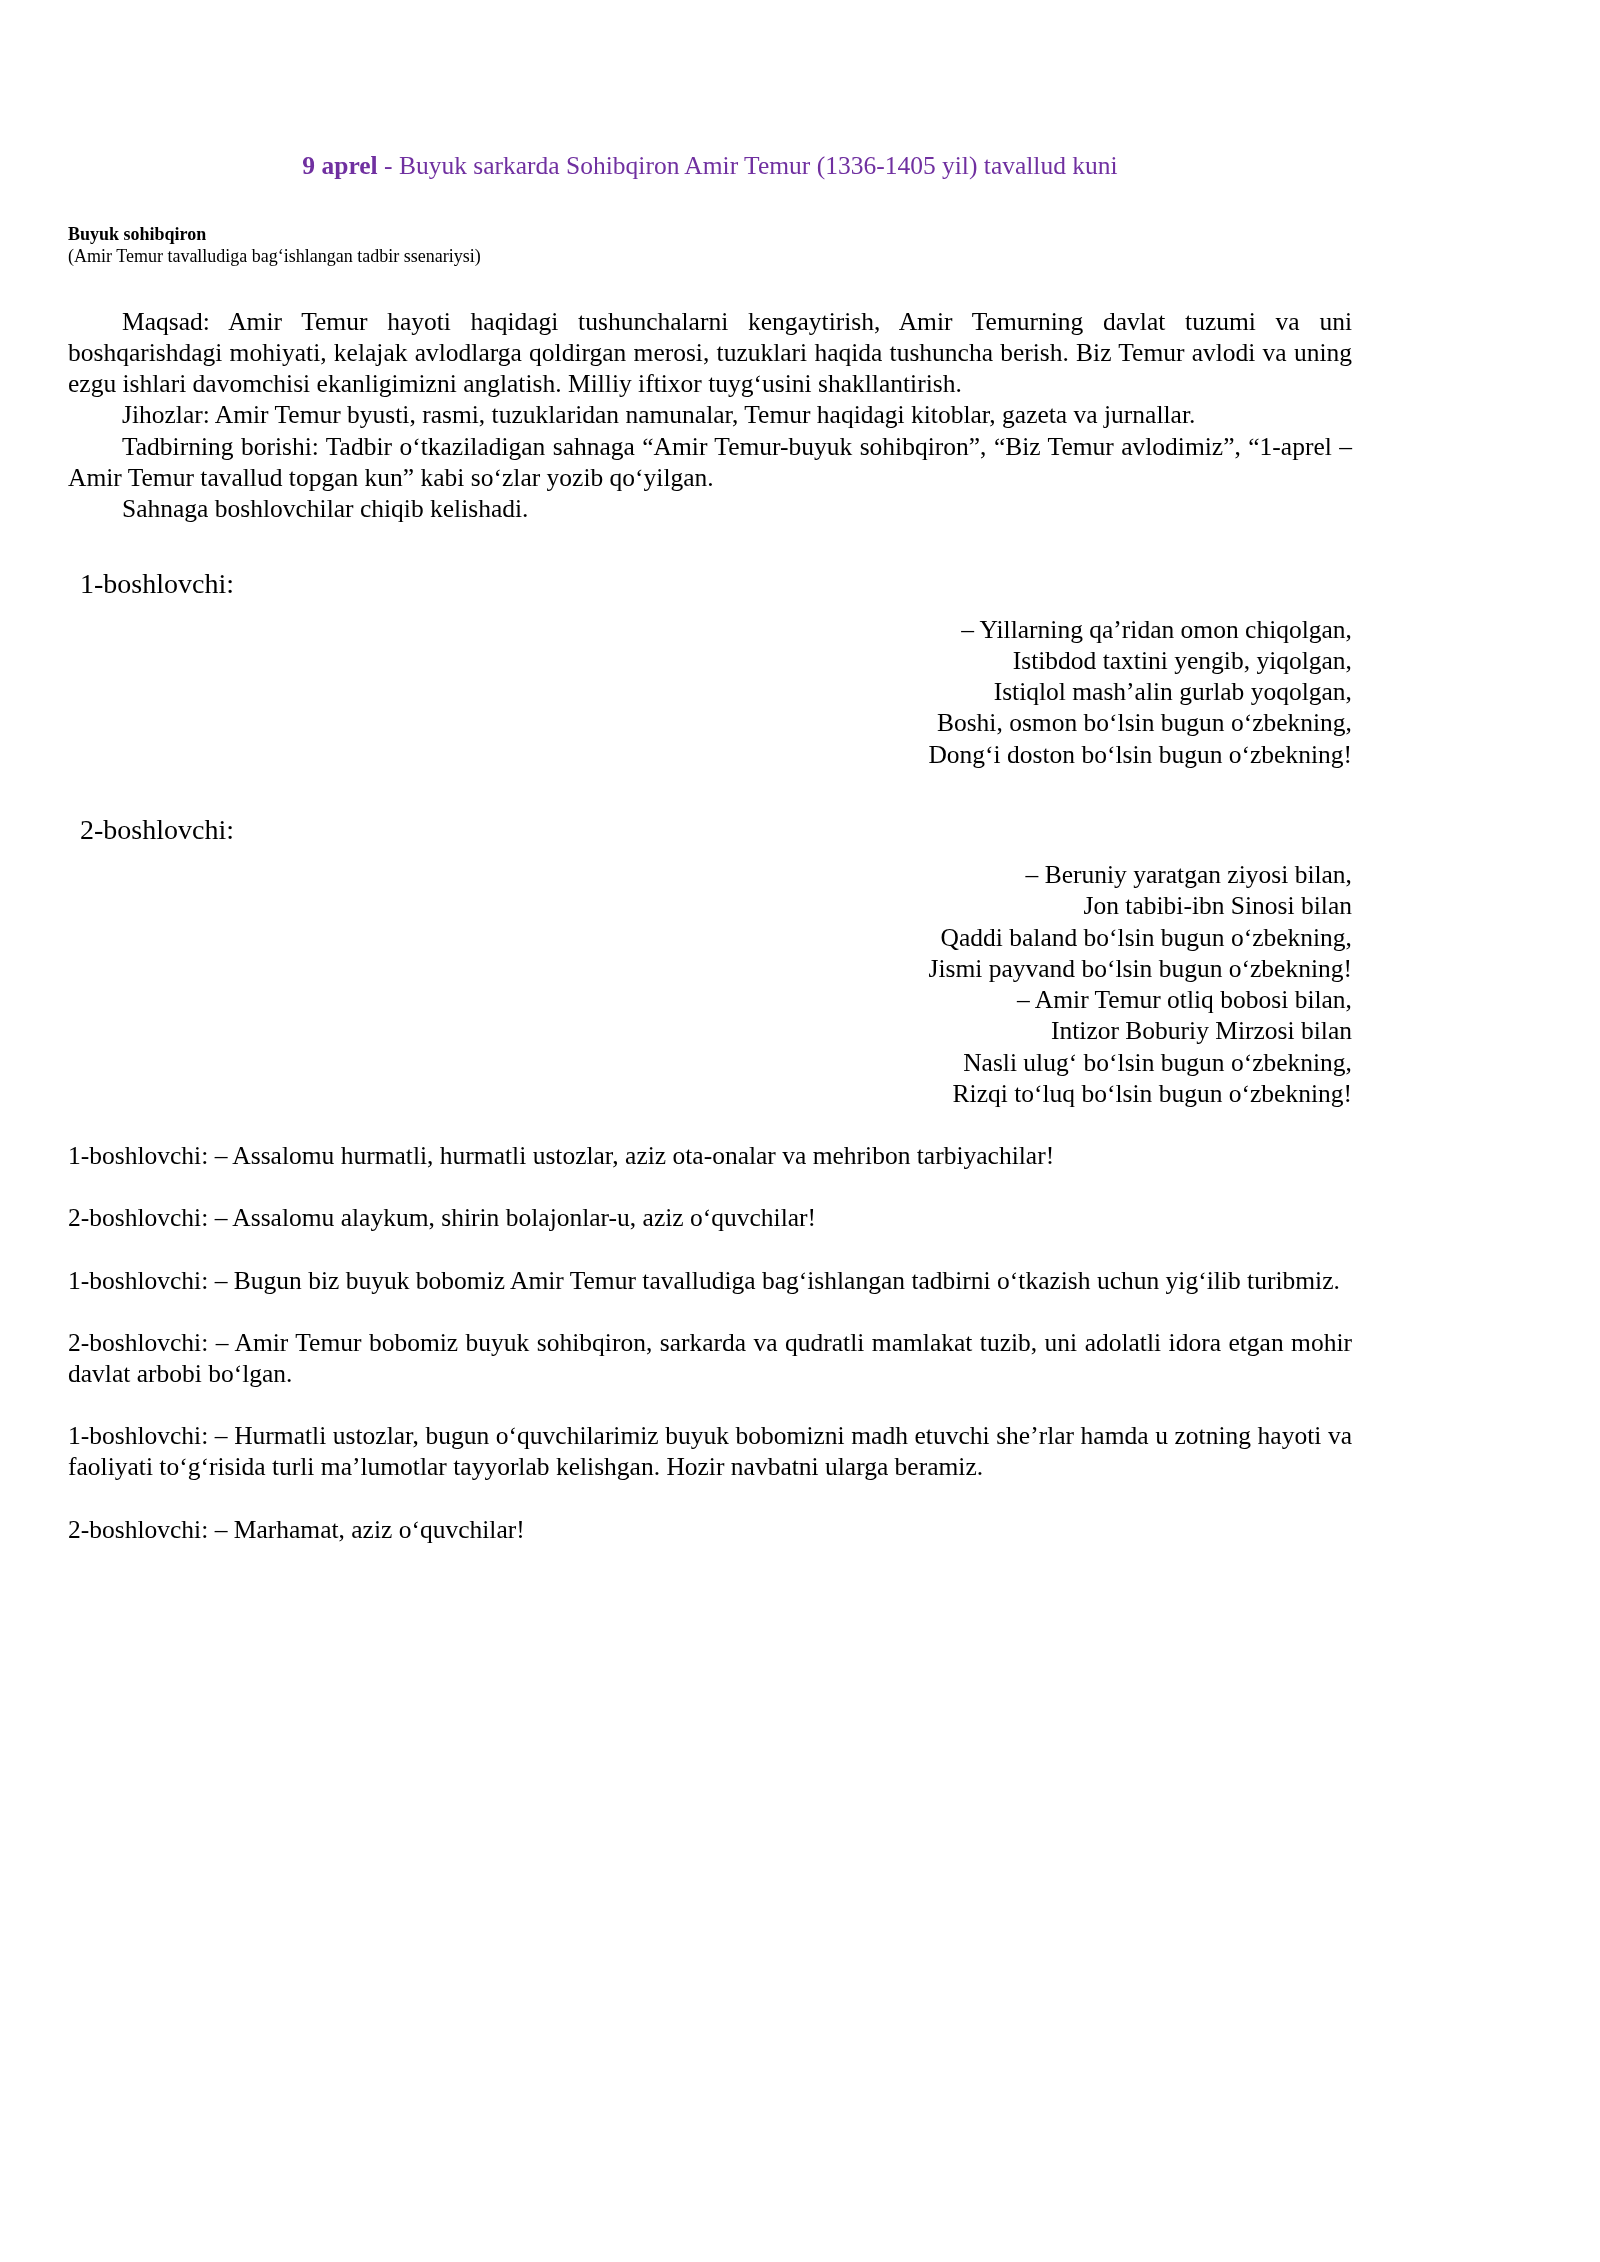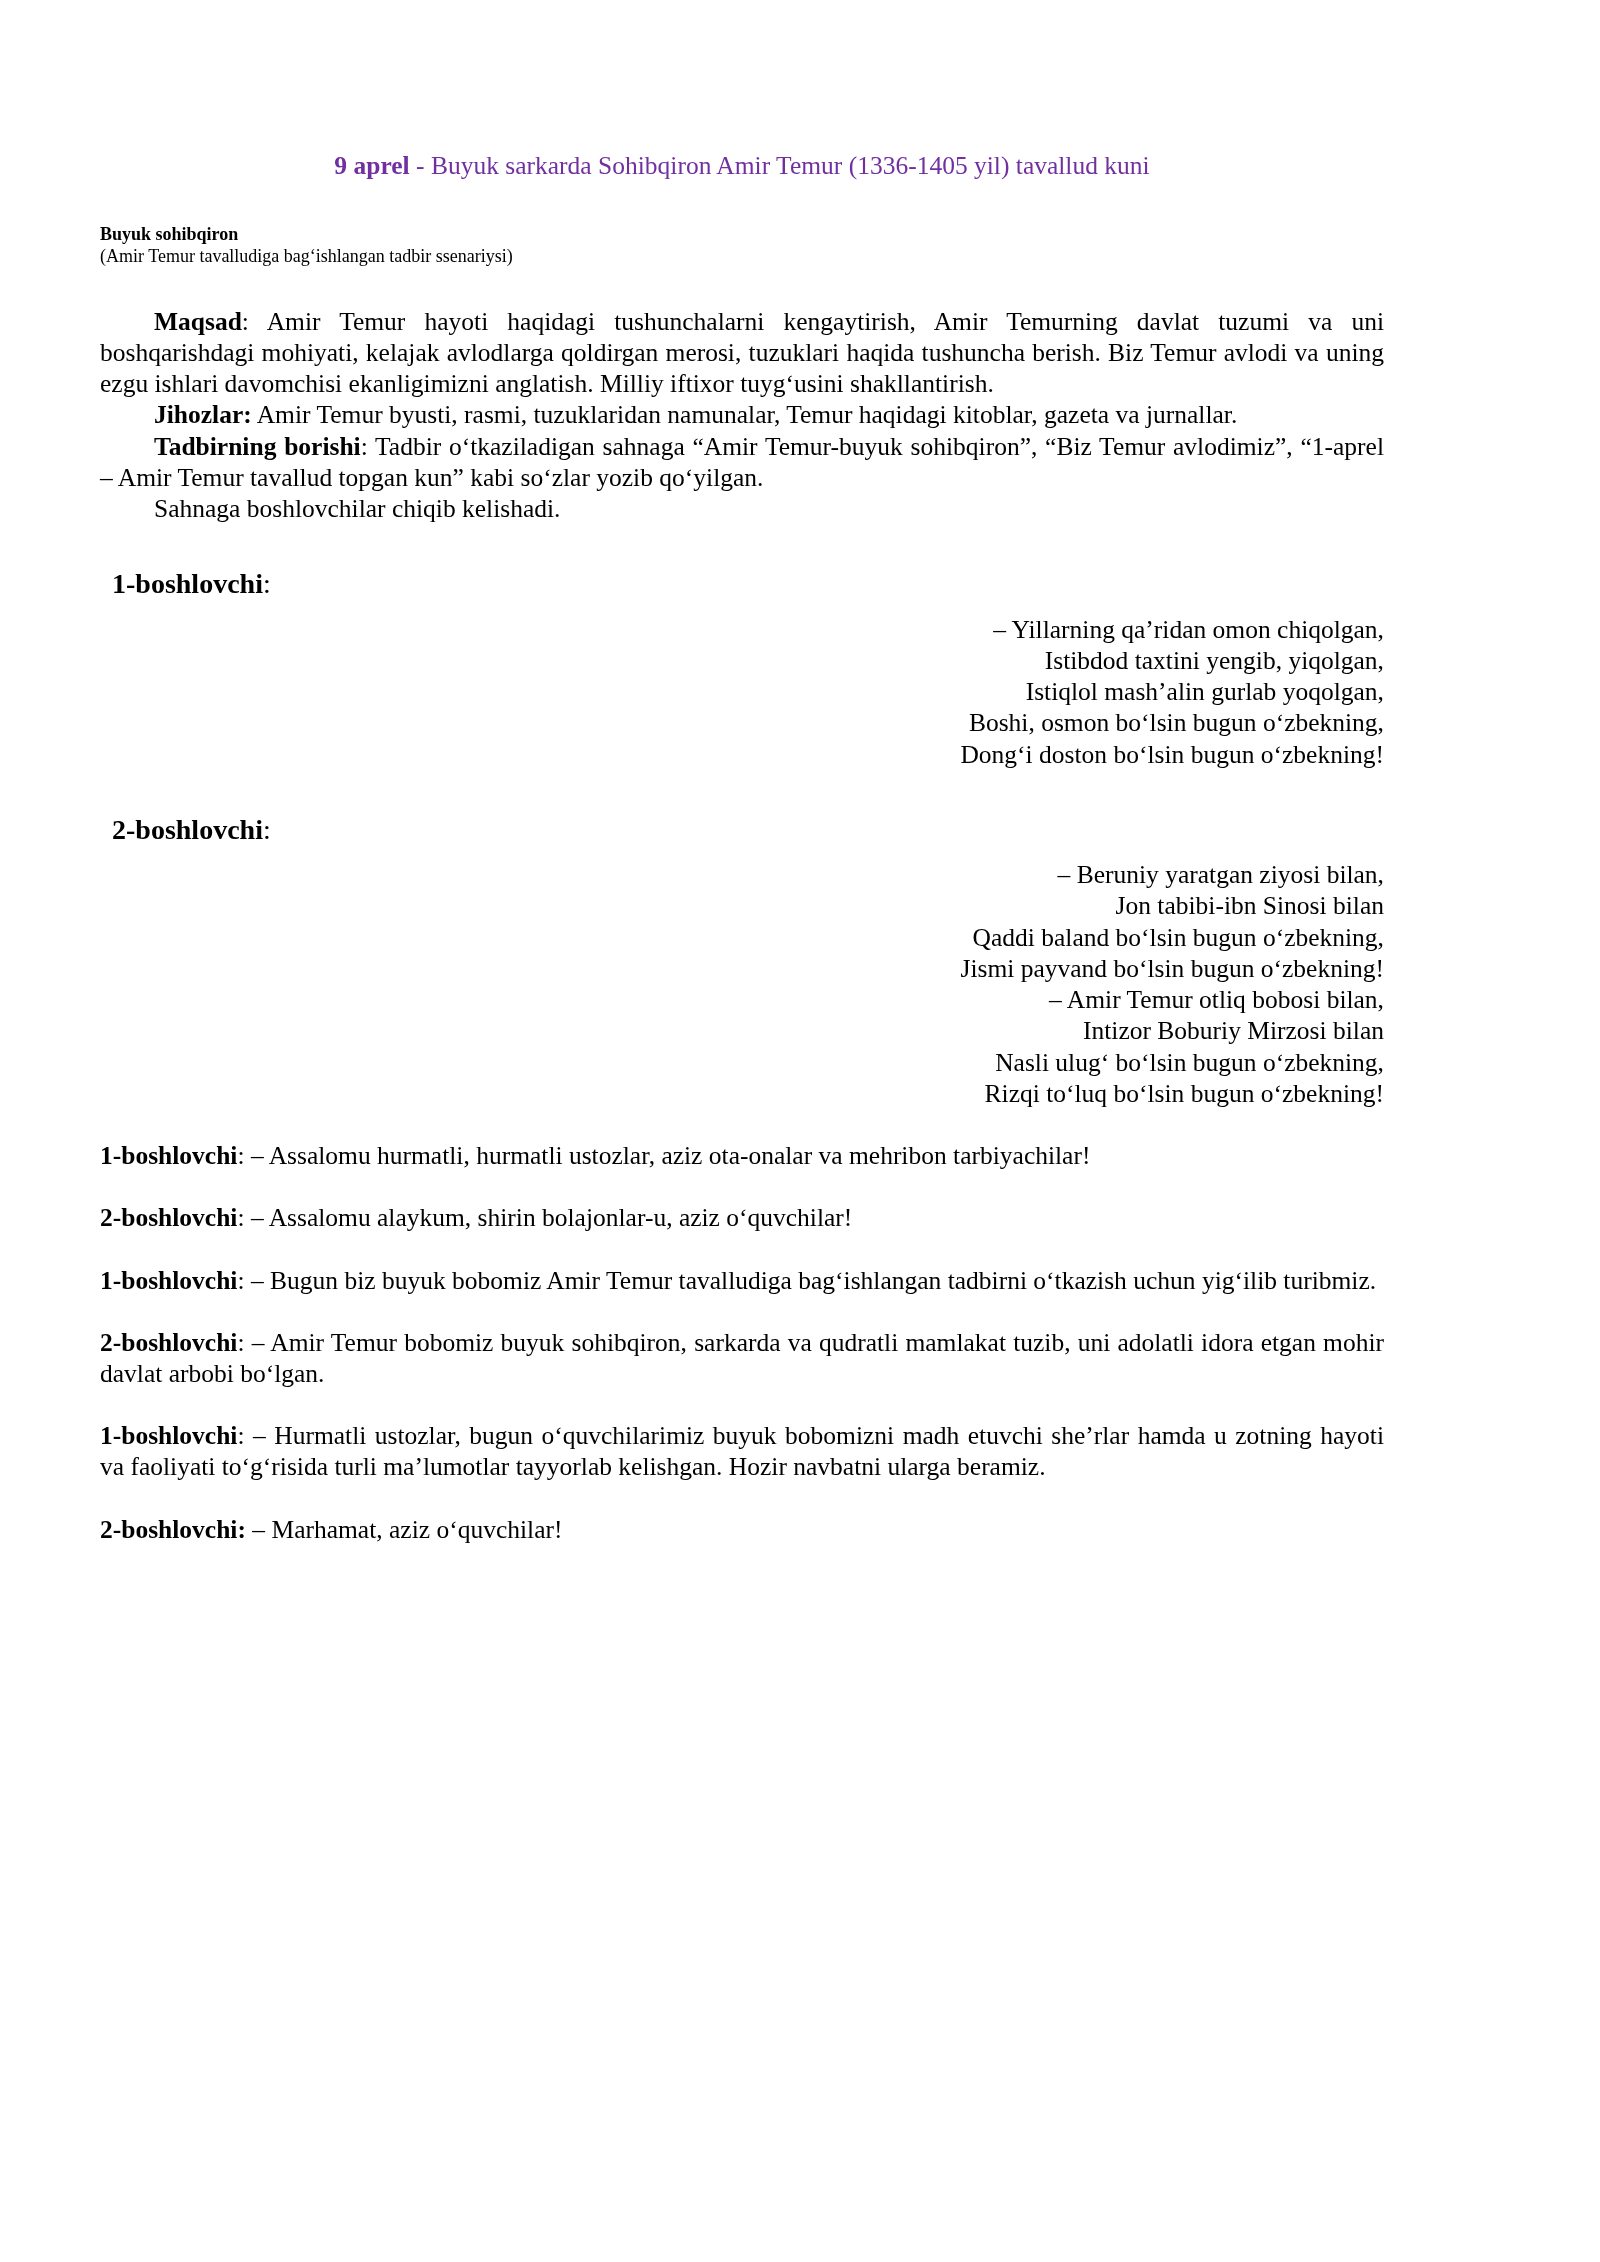--- a/index.html
+++ b/index.html
@@ -13,21 +13,21 @@
     font-family: "Liberation Serif", "DejaVu Serif", serif;
     color: #000000;
     -webkit-font-smoothing: antialiased;
   }
   .page {
     position: relative;
     width: 1600px;
     height: 2262px;
     background: #ffffff;
     box-sizing: border-box;
-    padding: 150px 158px 0 100px;
+    padding: 150px 158px 0 68px;
   }
   .doc-body {
     width: 1284px;
   }
 
   
   .header-line {
     text-align: center;
     font-size: 25.5px;
     line-height: 1.25;
@@ -52,21 +52,21 @@
   p.body-par {
     margin: 0;
     font-size: 25.5px;
     line-height: 1.225;
     text-align: justify;
     text-justify: inter-word;
   }
   p.body-par.indent {
     text-indent: 54px;
   }
-  .b { font-weight: bold; }
+  .b { font-weight: normal; }
 
   .gap-after-titles { height: 38px; }
   .gap-blank { height: 31px; }
 
   
   .speaker-head {
     margin: 12px;
     font-size: 28px;
     line-height: 1.225;
   }

